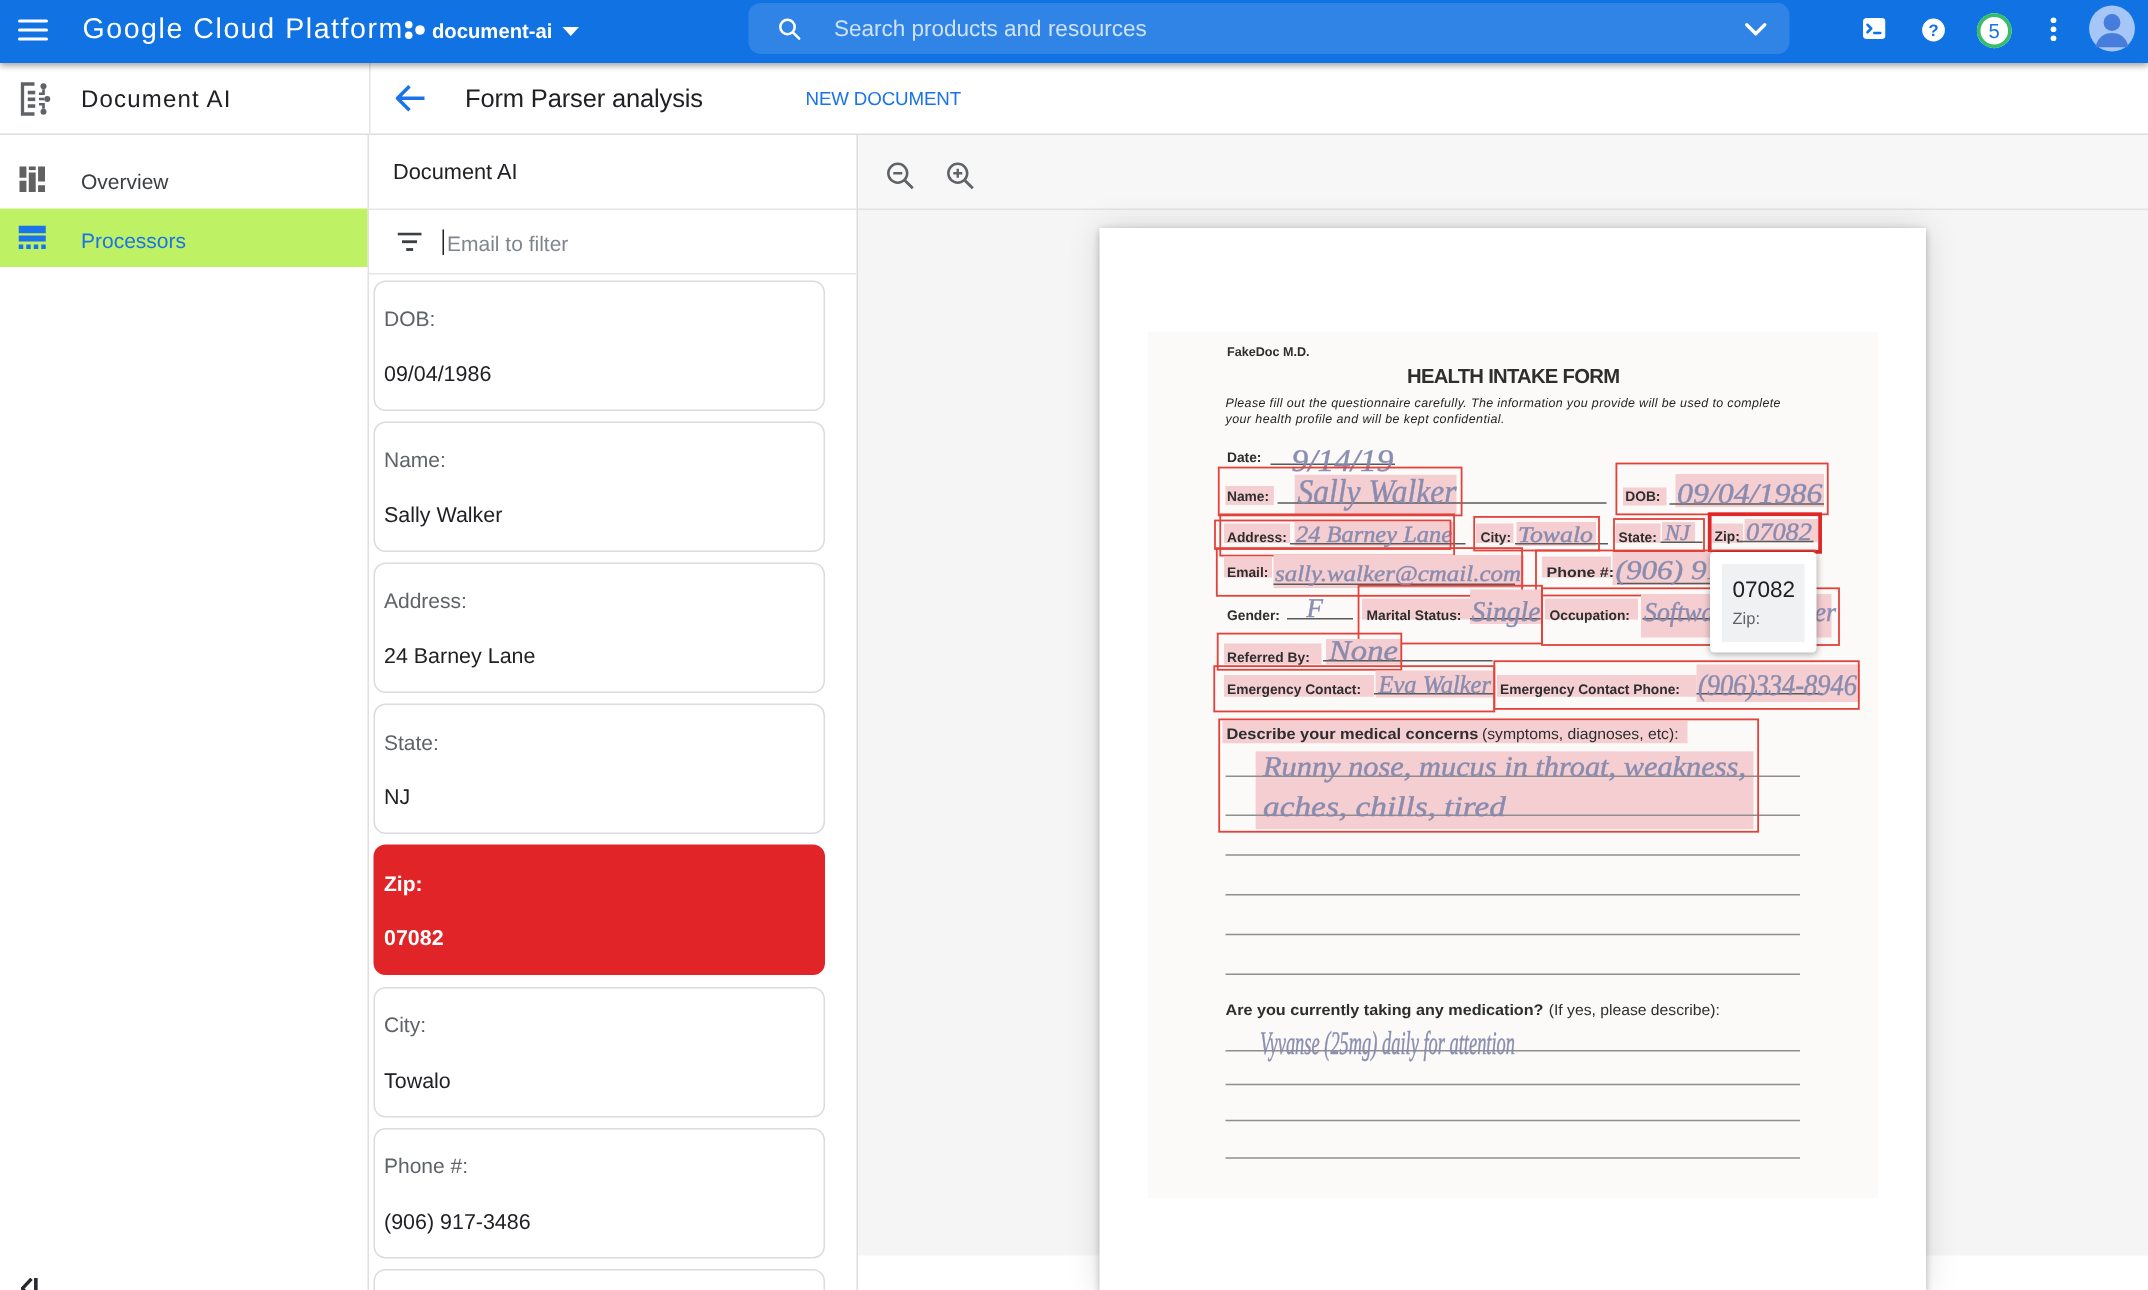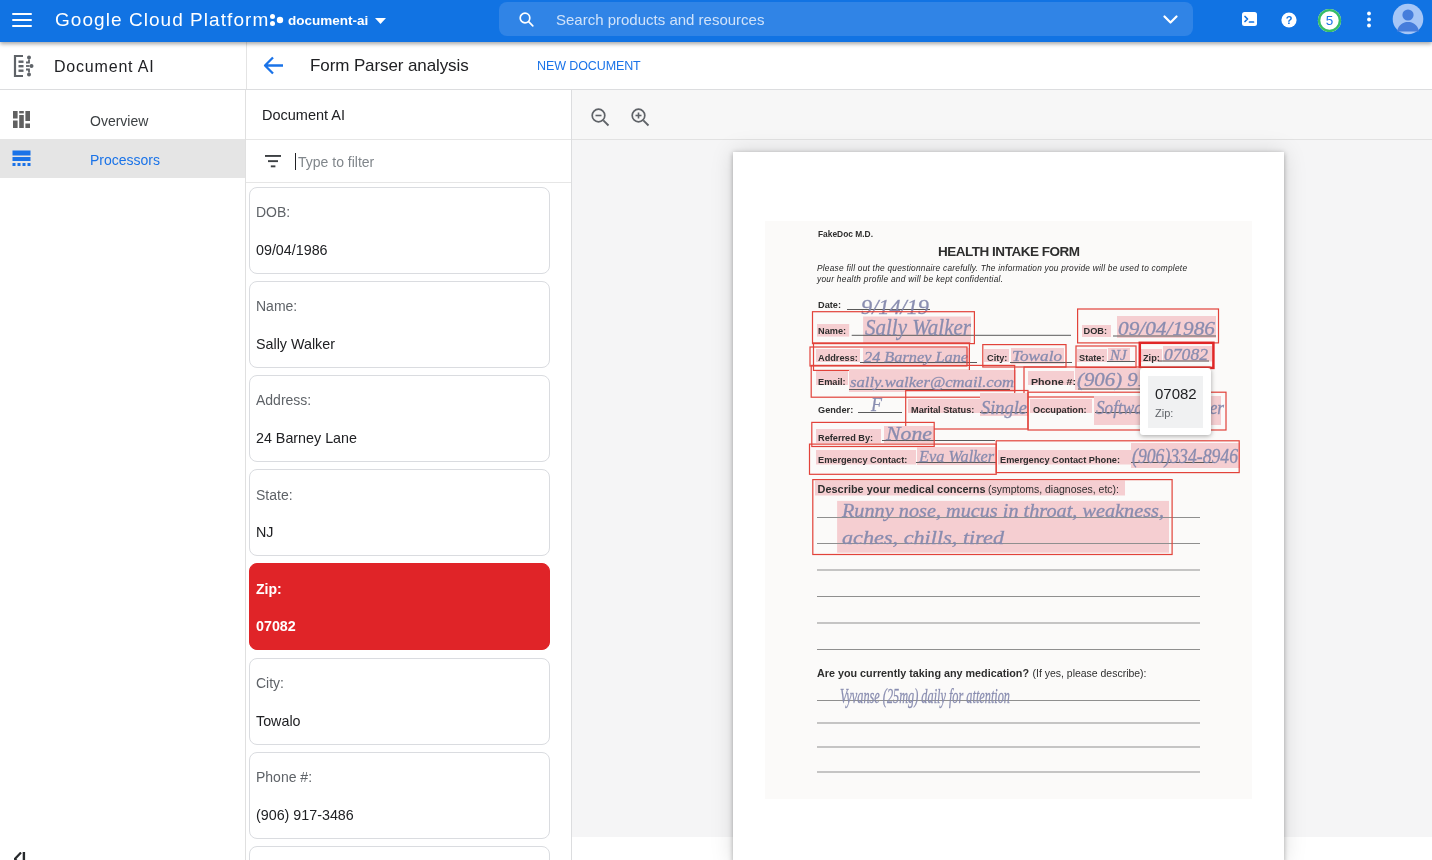--- a/index.html
+++ b/index.html
@@ -29,21 +29,21 @@
     font-size:16px; color:#202124; letter-spacing:0.8px; }
   #pagetitle { position:absolute; left:310px; top:0; height:47px; line-height:47px;
     font-size:17px; color:#202124; letter-spacing:-0.1px; }
   #newdoc { position:absolute; left:537px; top:0; height:47px; line-height:48px;
     font-size:12.5px; font-weight:400; color:#1a73e8; letter-spacing:-0.1px; }
 
   
   #nav { left:0; top:89px; width:246px; height:771px; background:#fff;
     border-right:1px solid #e0e0e0; }
   .navrow { position:absolute; left:0; width:245px; height:39px; }
-  .navrow .txt { position:absolute; left:54px; top:0; height:39px; line-height:42px; font-size:14px;margin-left:36px; }
+  .navrow .txt { position:absolute; left:54px; top:0; height:39px; line-height:42px; font-size:14px; }
 
   
   #fields { left:246px; top:89px; width:326px; height:771px; background:#fff;
     border-right:1px solid #dcdddf; overflow:hidden; }
   #fp-title { position:absolute; left:16px; top:0; width:300px; height:50px; line-height:52px;
     font-size:14.5px; color:#202124; }
   #fp-b1 { position:absolute; left:0; top:50px; width:326px; height:1px; background:#e6e6e6; }
   #fp-filter { position:absolute; left:0; top:51px; width:326px; height:43px; border-bottom:1px solid #e6e6e6; }
   #fp-ph { position:absolute; left:52px; top:0; height:43px; line-height:44px; font-size:14px; color:#80868b; }
   .card { position:absolute; left:3px; width:301px; height:87px; background:#fff;
@@ -150,21 +150,21 @@
       <svg class="abs" style="left:12px;top:10px" width="19" height="19" viewBox="0 0 19 19">
         <rect x="1" y="1" width="4.6" height="7.5" fill="#616161"></rect>
         <rect x="1" y="10.5" width="4.6" height="7.5" fill="#616161"></rect>
         <rect x="7.2" y="5" width="4.6" height="13" fill="#616161"></rect>
         <rect x="7.2" y="1" width="4.6" height="2.4" fill="#616161"></rect>
         <rect x="13.4" y="1" width="4.6" height="10" fill="#616161"></rect>
         <rect x="13.4" y="13.5" width="4.6" height="4.5" fill="#616161"></rect>
       </svg>
       <div class="txt" style="color:#3c4043">Overview</div>
     </div>
-    <div class="navrow" style="top:50px;background:#e5e5e5">
+    <div class="navrow" style="top:50px;background:#bef264">
       <svg class="abs" style="left:12px;top:11px" width="19" height="17" viewBox="0 0 19 17">
         <rect x="0.5" y="0.5" width="18" height="5" fill="#1a73e8"></rect>
         <rect x="0.5" y="7" width="18" height="4" fill="#1a73e8"></rect>
         <g fill="#1a73e8">
           <rect x="0.5" y="13" width="3" height="3"></rect>
             <rect x="5.5" y="13" width="3" height="3"></rect>
           <rect x="10.5" y="13" width="3" height="3"></rect>
             <rect x="15.5" y="13" width="3" height="3"></rect>
         </g>
       </svg>
@@ -179,21 +179,21 @@
   <div id="fields" class="abs">
     <div id="fp-title">Document AI</div>
     <div id="fp-b1"></div>
     <div id="fp-filter">
       <svg class="abs" style="left:19px;top:15px" width="17" height="13" viewBox="0 0 17 13">
         <rect x="0" y="0" width="16" height="1.9" fill="#3c4043"></rect>
         <rect x="3" y="5.2" width="10" height="1.9" fill="#3c4043"></rect>
         <rect x="5.8" y="10.4" width="4.6" height="1.9" fill="#3c4043"></rect>
       </svg>
       <div class="abs" style="left:49px;top:13px;width:1px;height:17px;background:#202124"></div>
-      <div id="fp-ph">Type to filter</div>
+      <div id="fp-ph">Email to filter</div>
     </div>
     <div class="card" style="top:97.5px">
         <div class="lbl">DOB:</div>
         <div class="val">09/04/1986</div>
       </div>
     <div class="card" style="top:191.7px">
         <div class="lbl">Name:</div>
         <div class="val">Sally Walker</div>
       </div>
     <div class="card" style="top:285.9px">

